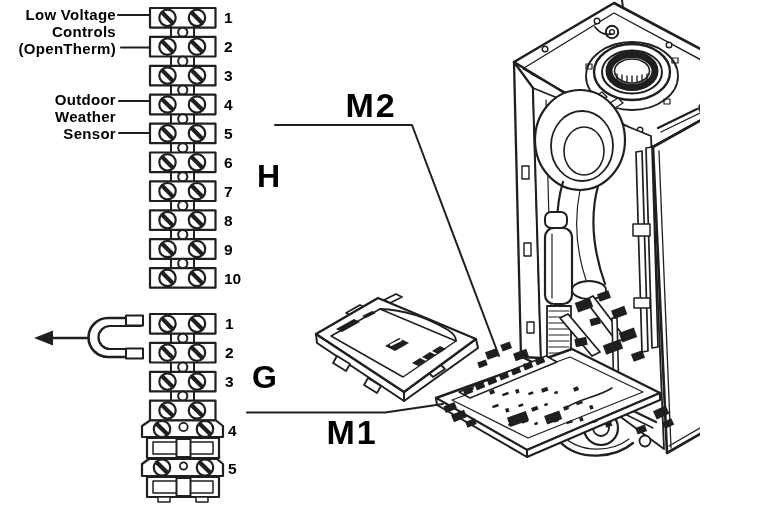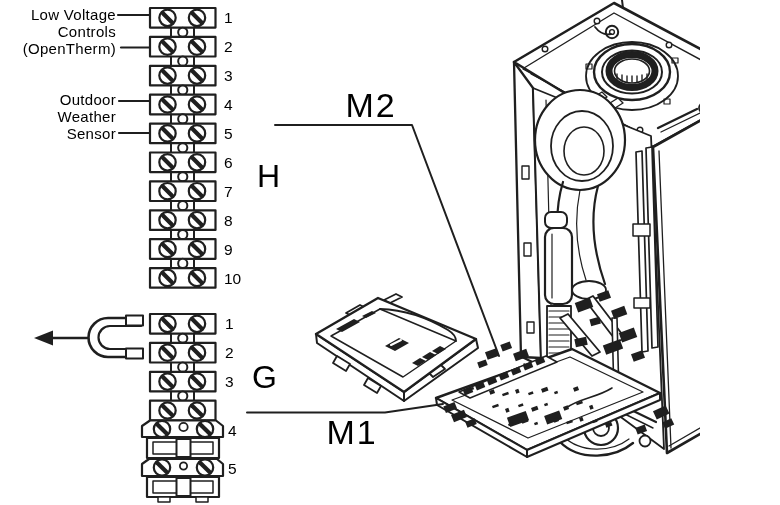--- a/index.html
+++ b/index.html
@@ -1,17 +1,17 @@
 <!DOCTYPE html>
 <html><head>
 <meta charset="utf-8">
 <style>
   html,body{margin:0;padding:0;background:#fff;}
   .stage{position:relative;width:700px;height:505px;background:#fff;overflow:hidden;
-         font-family:"Liberation Sans",sans-serif;}
+         font-family:"Liberation Sans",sans-serif;font-weight:bold;}
   svg{display:block;}
   svg text{fill:#000;stroke:none;font-family:"Liberation Sans",sans-serif;}
   .small-label{font-size:15px;letter-spacing:0.3px;}
   .big-label{font-size:32px;}
   .conn-label{font-size:34px;letter-spacing:2px;}
   .num-label{font-size:15.5px;}
 </style>
 </head>
 <body>
 

